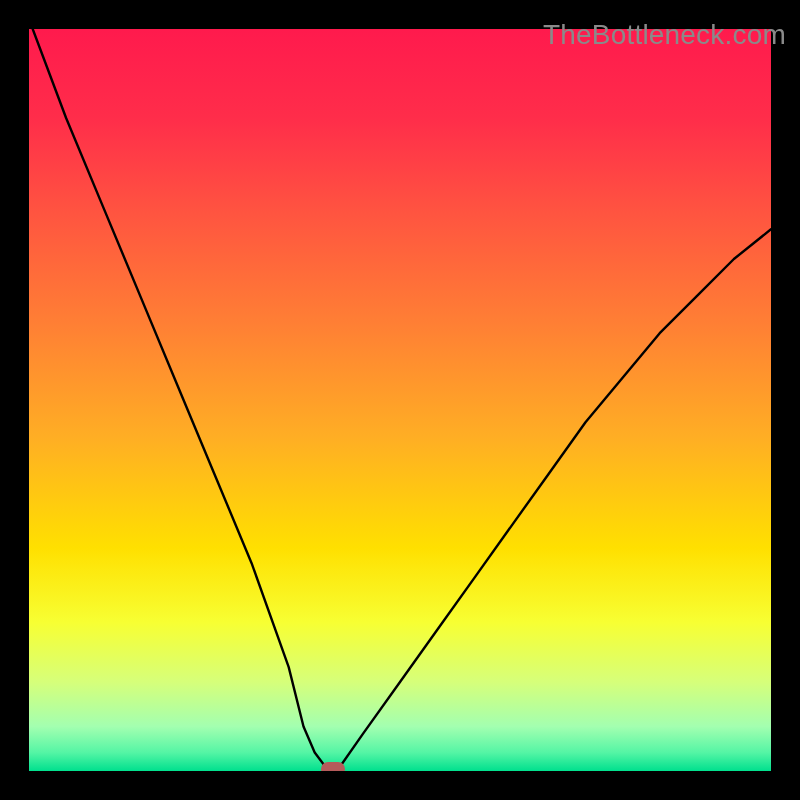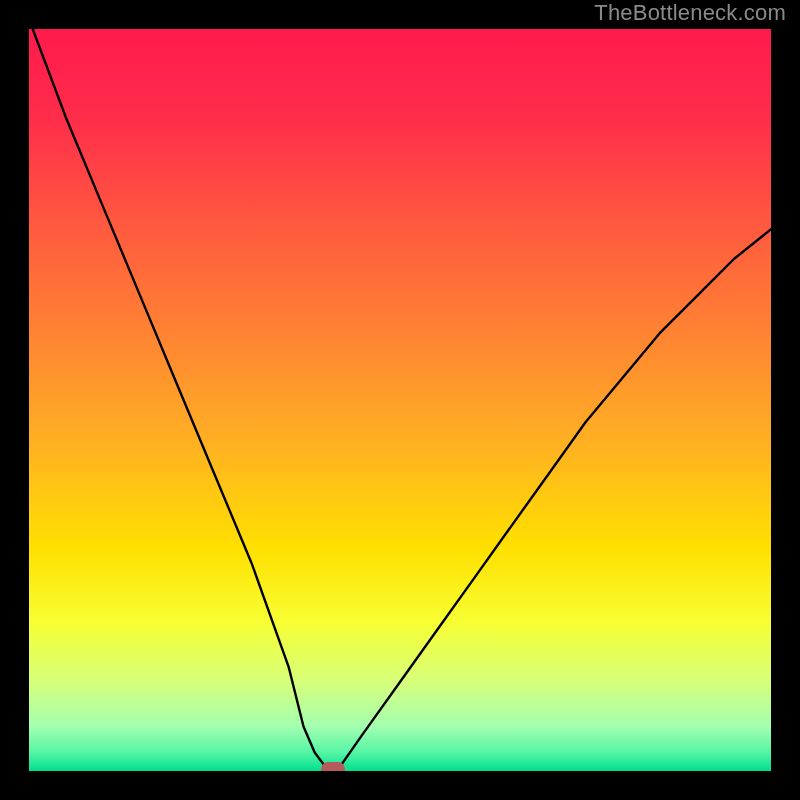--- a/index.html
+++ b/index.html
@@ -37,24 +37,24 @@
   .curve-svg {
     position: absolute;
     left: 0;
     top: 0;
     width: 742px;
     height: 742px;
     overflow: visible;
   }
   .watermark {
     position: absolute;
-    top: 0;
+    top: 19px;
     right: 14px;
     color: #8a8a8a;
-    font-size: 22px;
+    font-size: 28px;
     font-weight: 500;
     letter-spacing: 0.2px;
   }
   .marker {
     position: absolute;
     width: 24px;
     height: 14px;
     background: #b55b5b;
     border-radius: 7px;
   }

